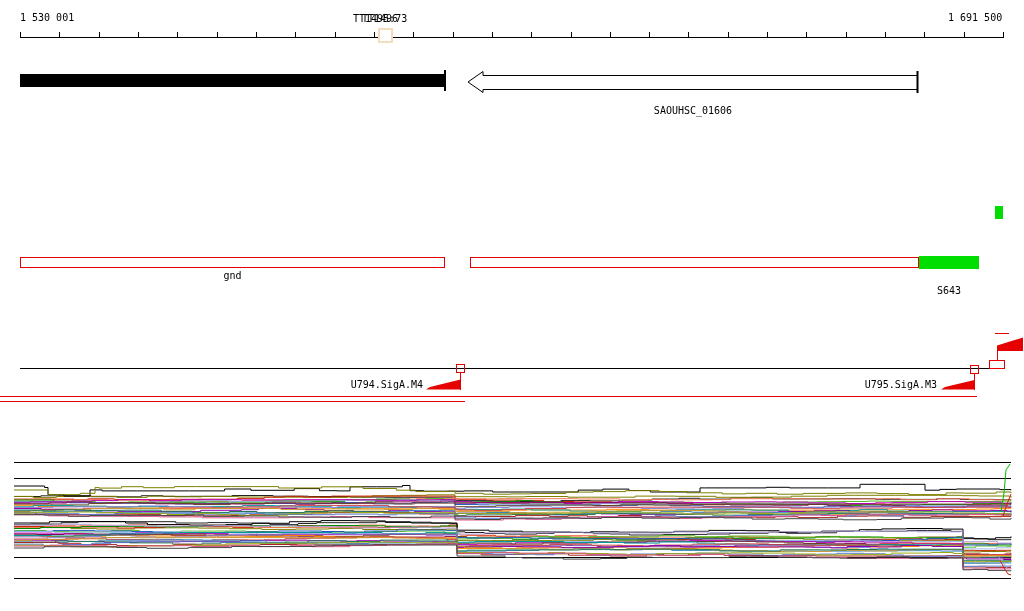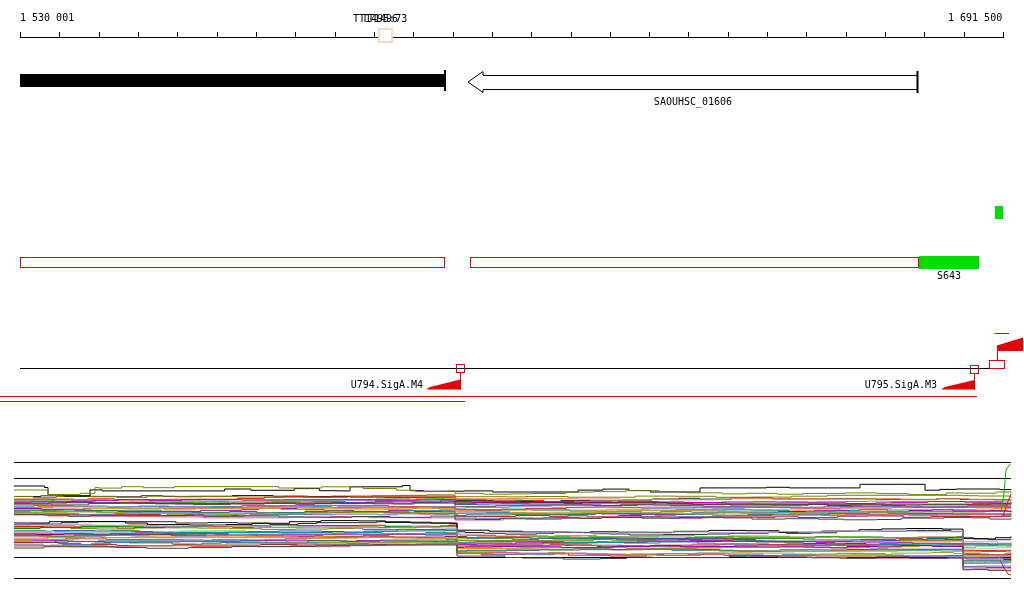--- a/index.html
+++ b/index.html
@@ -47,28 +47,29 @@
       <div class="abs" style="left: 845.7px; top: 32px; width: 1px; height: 5px; background: rgb(0, 0, 0);"></div>
       <div class="abs" style="left: 885px; top: 32px; width: 1px; height: 5px; background: rgb(0, 0, 0);"></div>
       <div class="abs" style="left: 924.4px; top: 32px; width: 1px; height: 5px; background: rgb(0, 0, 0);"></div>
       <div class="abs" style="left: 963.7px; top: 32px; width: 1px; height: 5px; background: rgb(0, 0, 0);"></div>
       <div class="abs" style="left: 1003px; top: 32px; width: 1px; height: 5px; background: rgb(0, 0, 0);"></div>
     </div>
   <div class="abs" style="left:378px;top:28px;width:11px;height:11px;border:2px solid #f4dcc0;background:#fff"></div>
 
   <div class="abs" style="left:20px;top:74px;width:425px;height:13px;background:#000"></div>
   <div class="abs" style="left:444px;top:70px;width:2px;height:21px;background:#000"></div>
-  <div class="abs ctr lbl" style="left:493px;top:96px;width:400px">SAOUHSC_01606</div>
+  <div class="abs ctr lbl" style="left:493px;top:105px;width:400px">SAOUHSC_01606</div>
 
   <div class="abs" style="left:995px;top:206px;width:8px;height:13px;background:#00dd00"></div>
 
   <div class="abs" style="left:20px;top:257px;width:423px;height:9px;border:1px solid #e60000;background:#fff"></div>
+  <div class="abs ctr lbl" style="left:20px;top:270px;width:425px">gnd</div>
   <div class="abs" style="left:470px;top:257px;width:447px;height:9px;border:1px solid #e60000;background:#fff"></div>
   <div class="abs" style="left:919px;top:256px;width:60px;height:13px;background:#00dd00"></div>
-  <div class="abs ctr lbl" style="left:915px;top:270px;width:68px">S643</div>
+  <div class="abs ctr lbl" style="left:915px;top:285px;width:68px">S643</div>
 
   <svg id="overlay" width="1024" height="611">
 
     <g>
       <polygon points="468,82 483,71.5 483,75.5 917.5,75.5 917.5,89.5 483,89.5 483,92.5" fill="#ffffff" stroke="#000000" stroke-width="1"></polygon>
       <rect x="916.5" y="71" width="2" height="22" fill="#000000"></rect>
     </g>
 
     <line x1="20" y1="368.5" x2="990" y2="368.5" stroke="#000000" stroke-width="1"></line>
 

